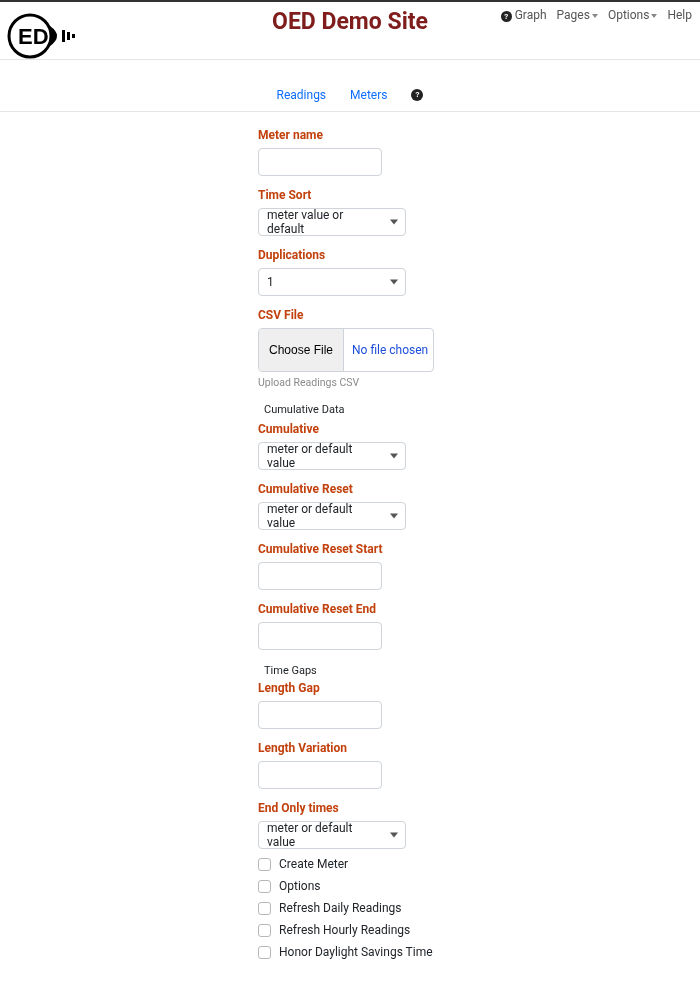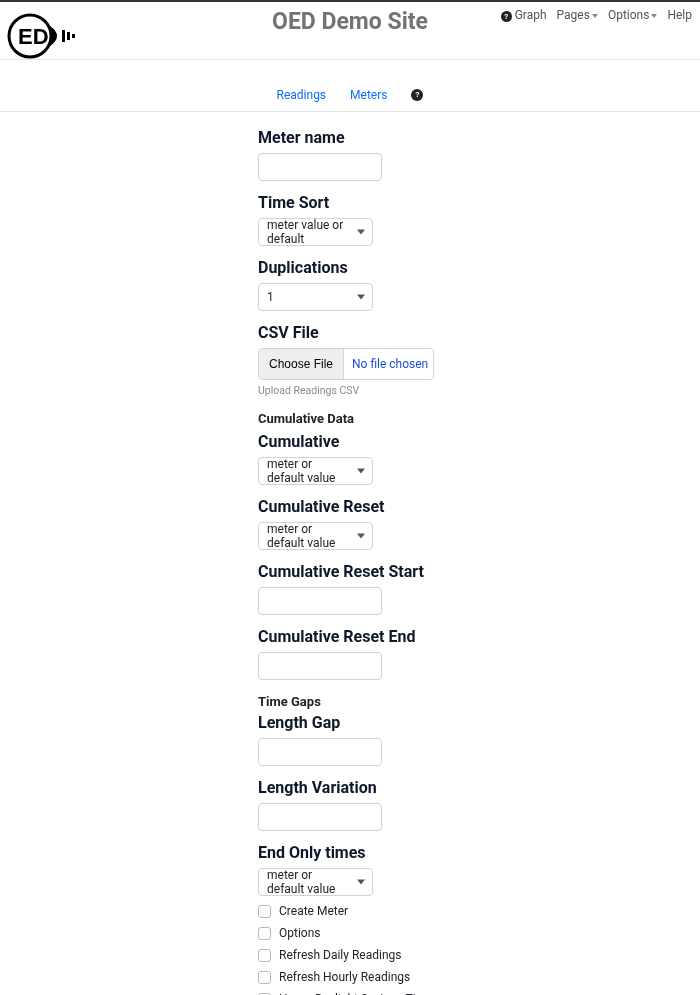--- a/index.html
+++ b/index.html
@@ -23,21 +23,21 @@
       left: 6px;
       top: 10px;
     }
     .title {
       position: absolute;
       left: 50%;
       transform: translateX(-50%);
       top: 6px;
       font-size: 23px;
       font-weight: 700;
-      color: #737373;
+      color: #7f1d1d;
     }
     .navlinks {
       position: absolute;
       right: 8px;
       top: 6px;
       display: flex;
       gap: 10px;
       align-items: flex-start;
       font-size: 12px;
       color: #555;
@@ -85,43 +85,44 @@
       line-height: 12px;
       text-align: center;
       font-weight: bold;
     }
     .formwrap {
       margin-left: 258px;
       margin-top: 16px;
       width: 380px;
     }
     .flabel {
-      font-size: 16px;
+      font-size: 12px;
       font-weight: 700;
-      color: #0f172a;
+      color: #c2410c;
       margin-bottom: 6px;
       margin-top: 12px;
     }
     .section-head {
-      font-size: 13px;
-      font-weight: 700;
+      font-size: 11px;
+      font-weight: 400;
       margin-top: 14px;
       margin-bottom: 4px;
+      margin-left: 6px;
     }
     .tinput {
       width: 124px;
       height: 28px;
       border: 1px solid #ced4da;
       border-radius: 4px;
       padding: 0 8px;
       font-size: 12px;
     }
     .select-wrap {
       position: relative;
-      width: 115px;
+      width: 148px;
       border-radius: 13px;
     }
     .select-box {
       width: 100%;
       height: 28px;
       border: 1px solid #ced4da;
       border-radius: 4px;
       padding: 0 24px 0 8px;
       font-size: 12px;
       background: #fff;
@@ -136,21 +137,21 @@
       transform: translateY(-50%);
       width: 0; height: 0;
       border-left: 4px solid transparent;
       border-right: 4px solid transparent;
       border-top: 5px solid #555;
       pointer-events: none;
     }
     .file-row {
       display: flex;
       width: 176px;
-      height: 32px;
+      height: 44px;
       border: 1px solid #ced4da;
       border-radius: 4px;
       overflow: hidden;
       align-items: stretch;
     }
     .file-btn {
       background: #efefef;
       border: none;
       border-right: 1px solid #ced4da;
       font-size: 12px;

